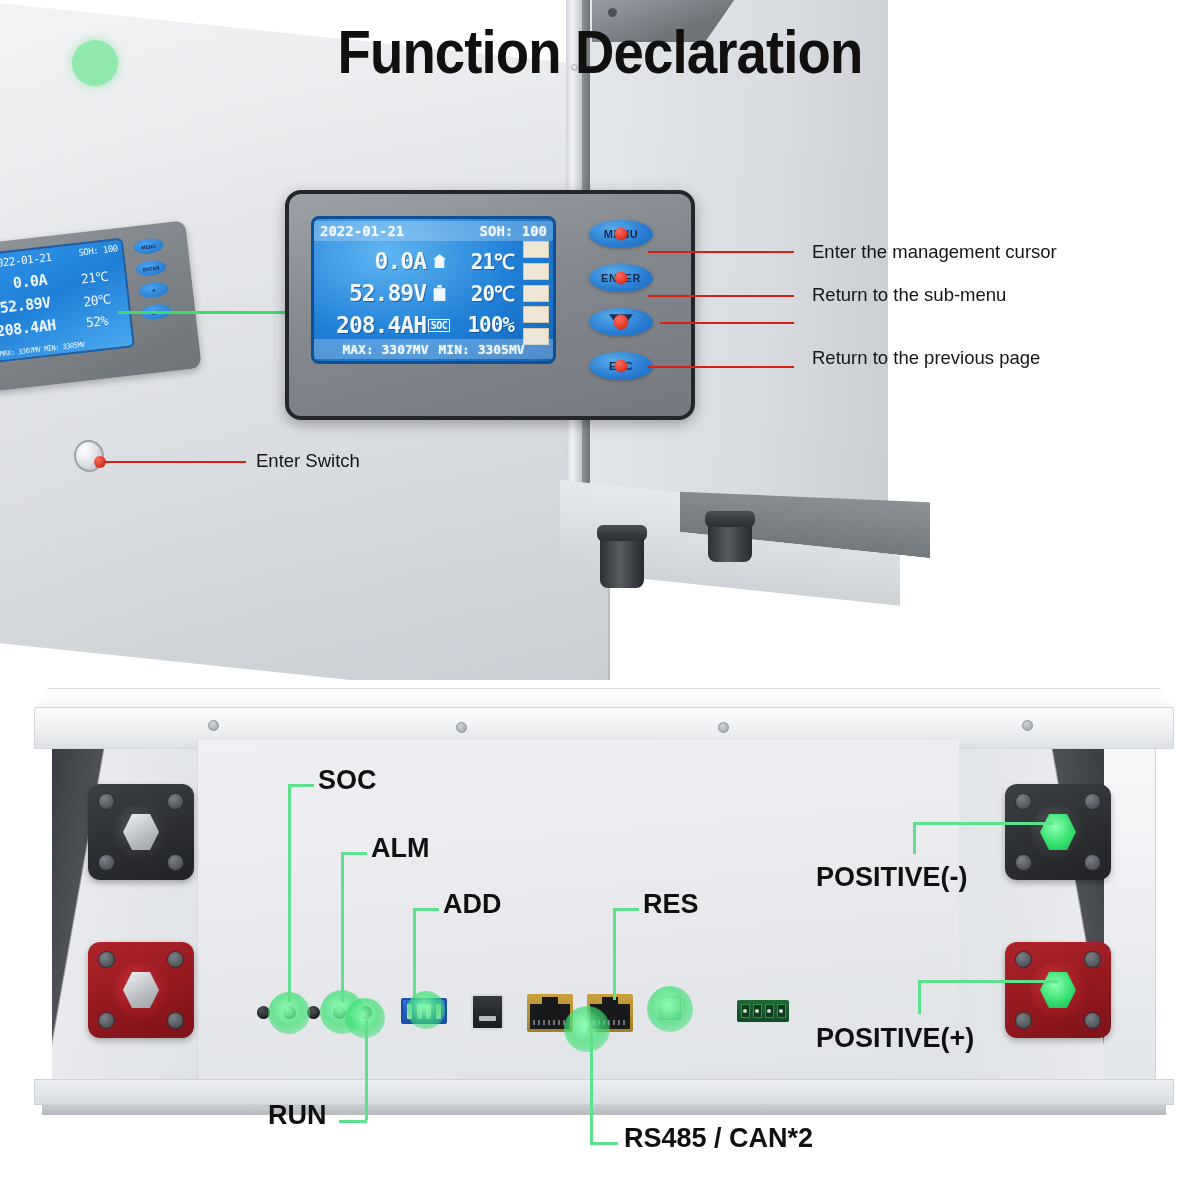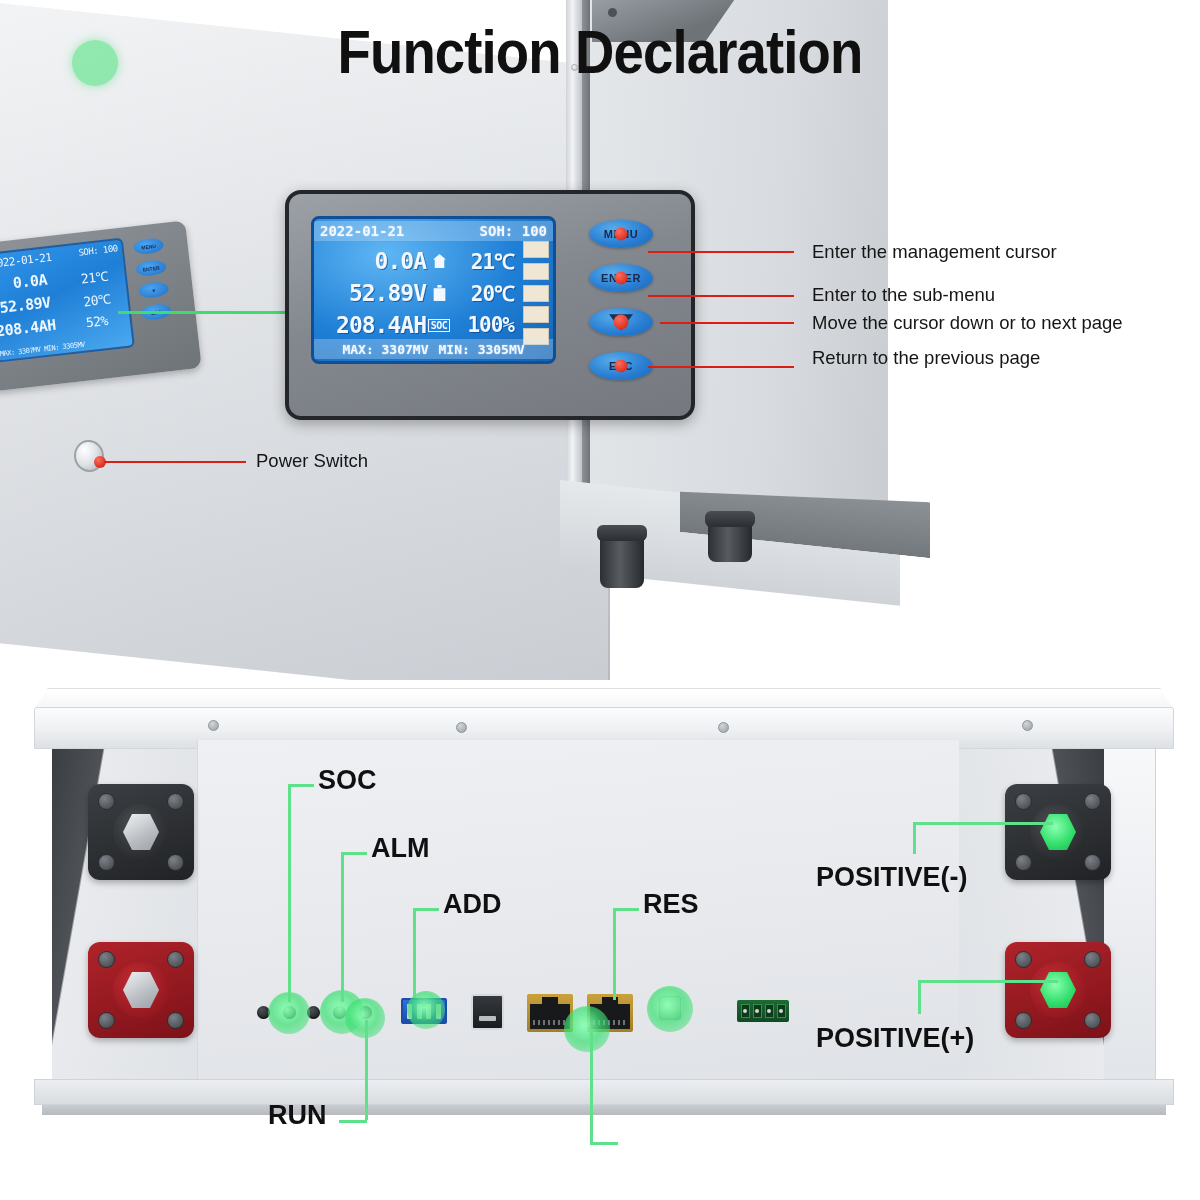--- a/index.html
+++ b/index.html
@@ -484,28 +484,27 @@
         </div>
       </div>
     </div>
 
     <div class="rline" style="left:648px; top:251px; width:146px;"></div>
     <div class="rline" style="left:648px; top:295px; width:146px;"></div>
     <div class="rline" style="left:660px; top:322px; width:134px;"></div>
     <div class="rline" style="left:648px; top:366px; width:146px;"></div>
 
     <div class="rtext" style="left:812px; top:241px;">Enter the management cursor</div>
-    <div class="rtext" style="left:812px; top:284px;">Enter to the sub-menu</div>
-    <div class="rtext" style="left:812px; top:312px;">Move the cursor down or to next page</div>
+    <div class="rtext" style="left:812px; top:284px;">Return to the sub-menu</div>
     <div class="rtext" style="left:812px; top:347px;">Return to the previous page</div>
 
     <div id="pswitch"></div>
     <div id="pswitch-dot"></div>
     <div class="rline" style="left:104px; top:461px; width:142px;"></div>
-    <div class="rtext" style="left:256px; top:450px;">Power Switch</div>
+    <div class="rtext" style="left:256px; top:450px;">Enter Switch</div>
   </div>
 
   <div id="title">Function Declaration</div>
 
   <div id="bottom-scene">
 
     <div id="enc-top-slope"></div>
     <div id="enc-top"></div>
     <div id="enc-body"></div>
     <div class="well" id="well-left"></div>
@@ -608,20 +607,21 @@
     <div class="gline gv" style="left:613px; top:228px; height:92px;"></div>
     <div class="gline gh" style="left:613px; top:228px; width:26px;"></div>
     <div class="glabel" style="left:643px; top:209px;">RES</div>
 
     <div class="gline gv" style="left:365px; top:340px; height:100px;"></div>
     <div class="gline gh" style="left:339px; top:440px; width:28px;"></div>
     <div class="glabel" style="left:268px; top:420px;">RUN</div>
 
     <div class="gline gv" style="left:590px; top:352px; height:110px;"></div>
     <div class="gline gh" style="left:590px; top:462px; width:28px;"></div>
+    <div class="glabel" style="left:624px; top:443px;">RS485 / CAN*2</div>
 
     <div class="gline gh" style="left:913px; top:142px; width:140px;"></div>
     <div class="gline gv" style="left:913px; top:142px; height:32px;"></div>
     <div class="glabel" style="left:816px; top:182px;">POSITIVE(-)</div>
 
     <div class="gline gh" style="left:918px; top:300px; width:140px;"></div>
     <div class="gline gv" style="left:918px; top:300px; height:34px;"></div>
     <div class="glabel" style="left:816px; top:343px;">POSITIVE(+)</div>
   </div>
 

